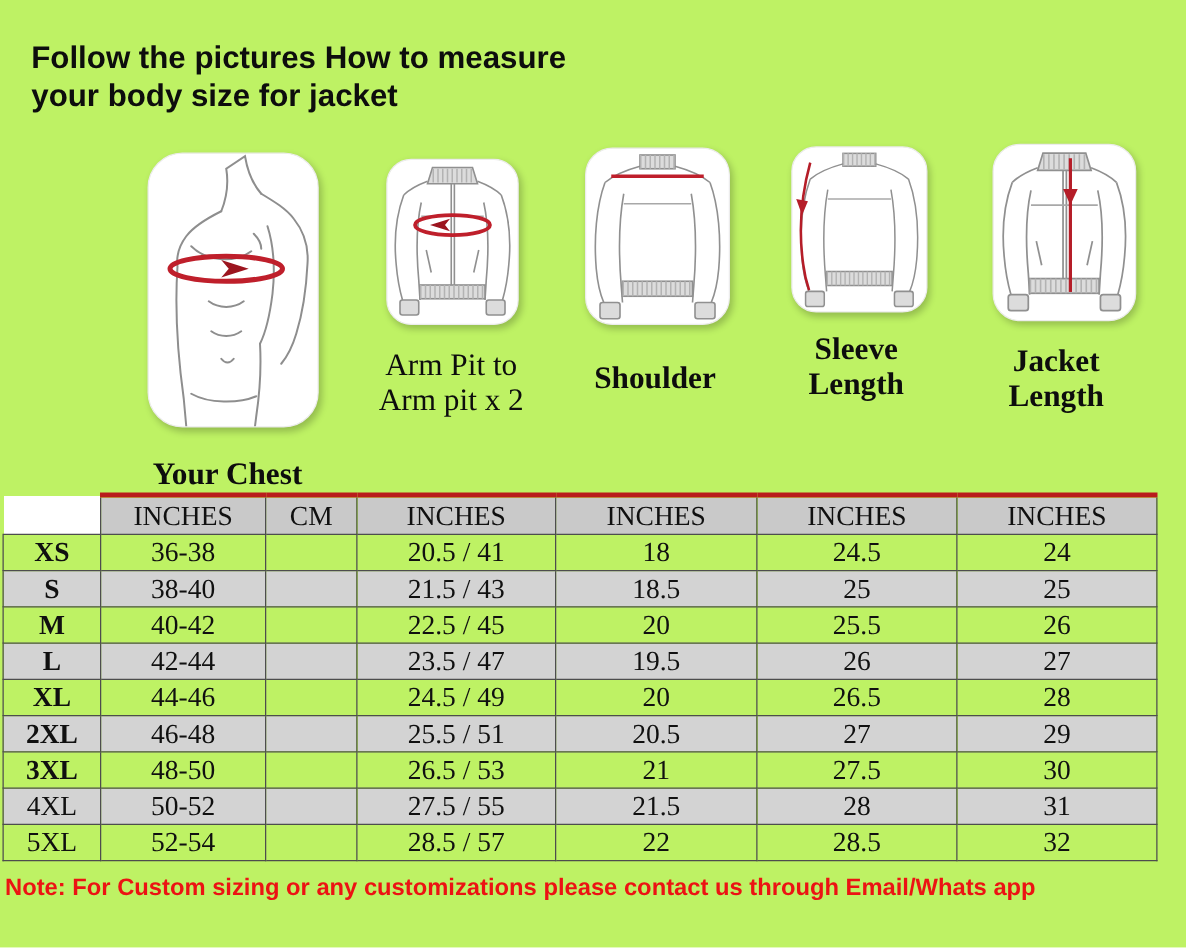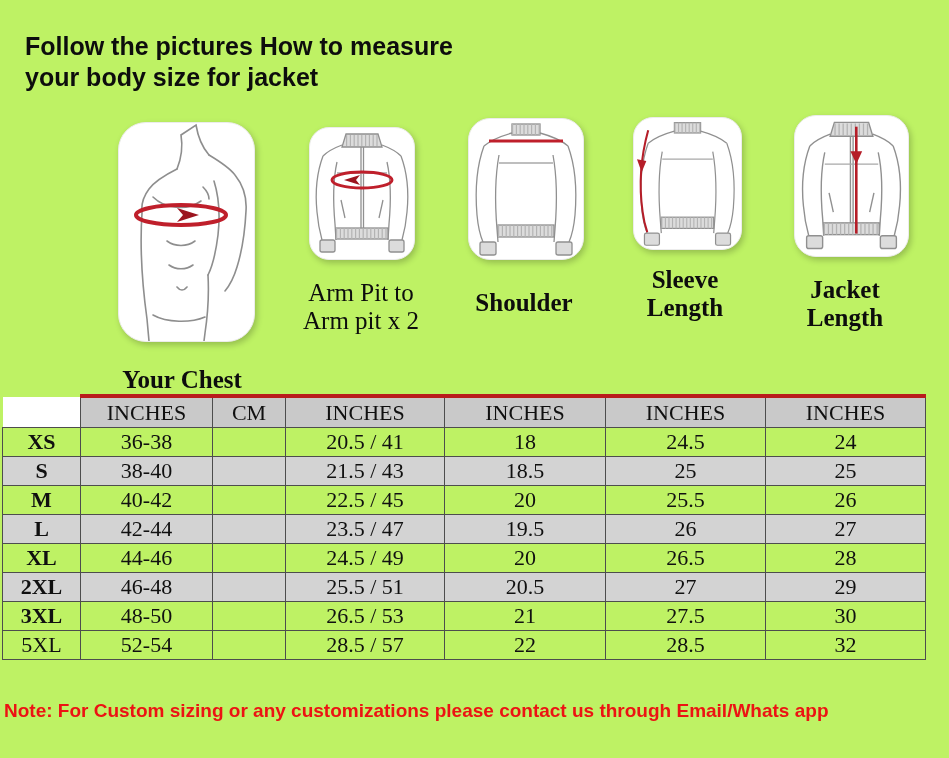--- a/index.html
+++ b/index.html
@@ -266,20 +266,29 @@
       </tr>
       <tr>
         <td class="size">3XL</td>
         <td>48-50</td>
         <td></td>
         <td><span>26.5 / </span><span class="jc-bold">53</span></td>
         <td>21</td>
         <td>27.5</td>
         <td>30</td>
       </tr>
+      <tr class="shaded size-regular">
+        <td class="size">4XL</td>
+        <td>50-52</td>
+        <td></td>
+        <td><span>27.5 / 55</span><span class="jc-bold"></span></td>
+        <td>21.5</td>
+        <td>28</td>
+        <td>31</td>
+      </tr>
       <tr class="size-regular">
         <td class="size">5XL</td>
         <td>52-54</td>
         <td></td>
         <td><span>28.5 / 57</span><span class="jc-bold"></span></td>
         <td>22</td>
         <td>28.5</td>
         <td>32</td>
       </tr>
     </tbody>

